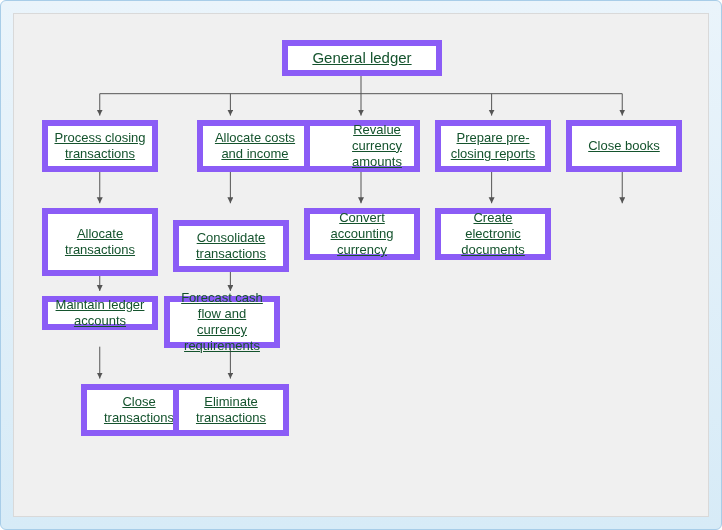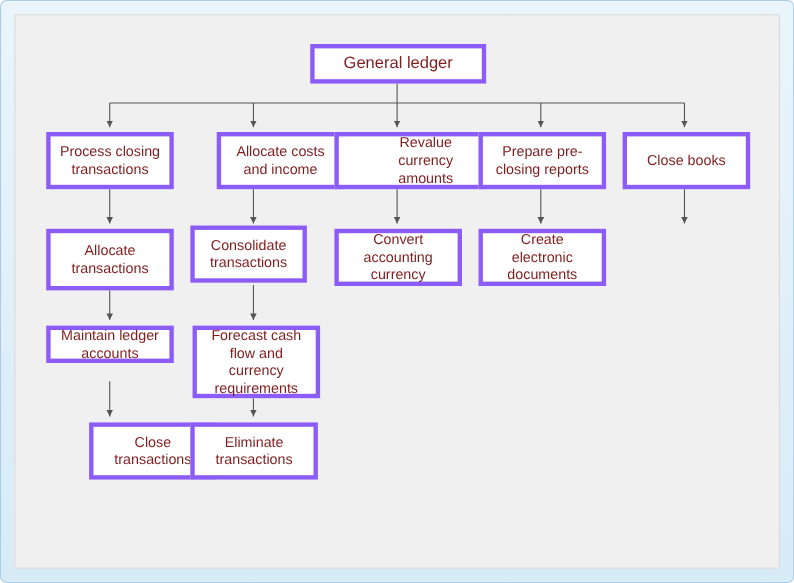--- a/index.html
+++ b/index.html
@@ -22,30 +22,31 @@
     width: 100%;
     height: 100%;
     background: #f0f0f0;
     border: 1px solid #d9d9d9;
     box-sizing: border-box;
     position: relative;
   }
   .node {
     position: absolute;
     background: #fff;
-    border: 4px solid #8b5cf6;
+    border: 6px solid #8b5cf6;
     box-sizing: border-box;
     display: flex;
     align-items: center;
     justify-content: center;
     text-align: center;
     font-size: 13px;
     line-height: 1.25;
-    color: #7f1d1d;
+    color: #14532d;
     padding: 4px 6px;
+    text-decoration: underline;
   }
   .node.root {
     font-size: 15px;
   }
   svg.connectors {
     position: absolute;
     left: 0;
     top: 0;
     width: 100%;
     height: 100%;
@@ -88,30 +89,30 @@
 
         <line x1="479" y1="158" x2="479" y2="190" marker-end="url(#arrow)"></line>
 
         <line x1="610" y1="158" x2="610" y2="190" marker-end="url(#arrow)"></line>
       </g>
     </svg>
 
     <div class="node root" style="left:268px; top:26px; width:160px; height:36px;">General ledger</div>
 
     <div class="node" style="left:28px; top:106px; width:116px; height:52px;">Process closing transactions</div>
-    <div class="node" style="left:28px; top:194px; width:116px; height:56px;">Allocate transactions</div>
+    <div class="node" style="left:28px; top:194px; width:116px; height:68px;">Allocate transactions</div>
     <div class="node" style="left:28px; top:282px; width:116px; height:34px;">Maintain ledger accounts</div>
     <div class="node" style="left:28px; top:370px; width:116px; height:52px;margin-left:39px;">Close transactions</div>
 
     <div class="node" style="left:159px; top:106px; width:116px; height:52px;margin-left:24px;">Allocate costs and income</div>
-    <div class="node" style="left:159px; top:191px; width:106px; height:52px;">Consolidate transactions</div>
-    <div class="node" style="left:161px; top:282px; width:116px; height:66px;">Forecast cash flow and currency requirements</div>
+    <div class="node" style="left:159px; top:206px; width:116px; height:52px;">Consolidate transactions</div>
+    <div class="node" style="left:150px; top:282px; width:116px; height:52px;">Forecast cash flow and currency requirements</div>
     <div class="node" style="left:159px; top:370px; width:116px; height:52px;">Eliminate transactions</div>
 
-    <div class="node" style="left:290px; top:106px; width:136px; height:52px;padding-left:36px;">Revalue currency amounts</div>
+    <div class="node" style="left:290px; top:106px; width:116px; height:52px;padding-left:36px;">Revalue currency amounts</div>
     <div class="node" style="left:290px; top:194px; width:116px; height:52px;">Convert accounting currency</div>
 
     <div class="node" style="left:421px; top:194px; width:116px; height:52px;">Create electronic documents</div>
     <div class="node" style="left:421px; top:106px; width:116px; height:52px;">Prepare pre-closing reports</div>
 
     <div class="node" style="left:552px; top:106px; width:116px; height:52px;">Close books</div>
 
   </div>
 </div>
 

